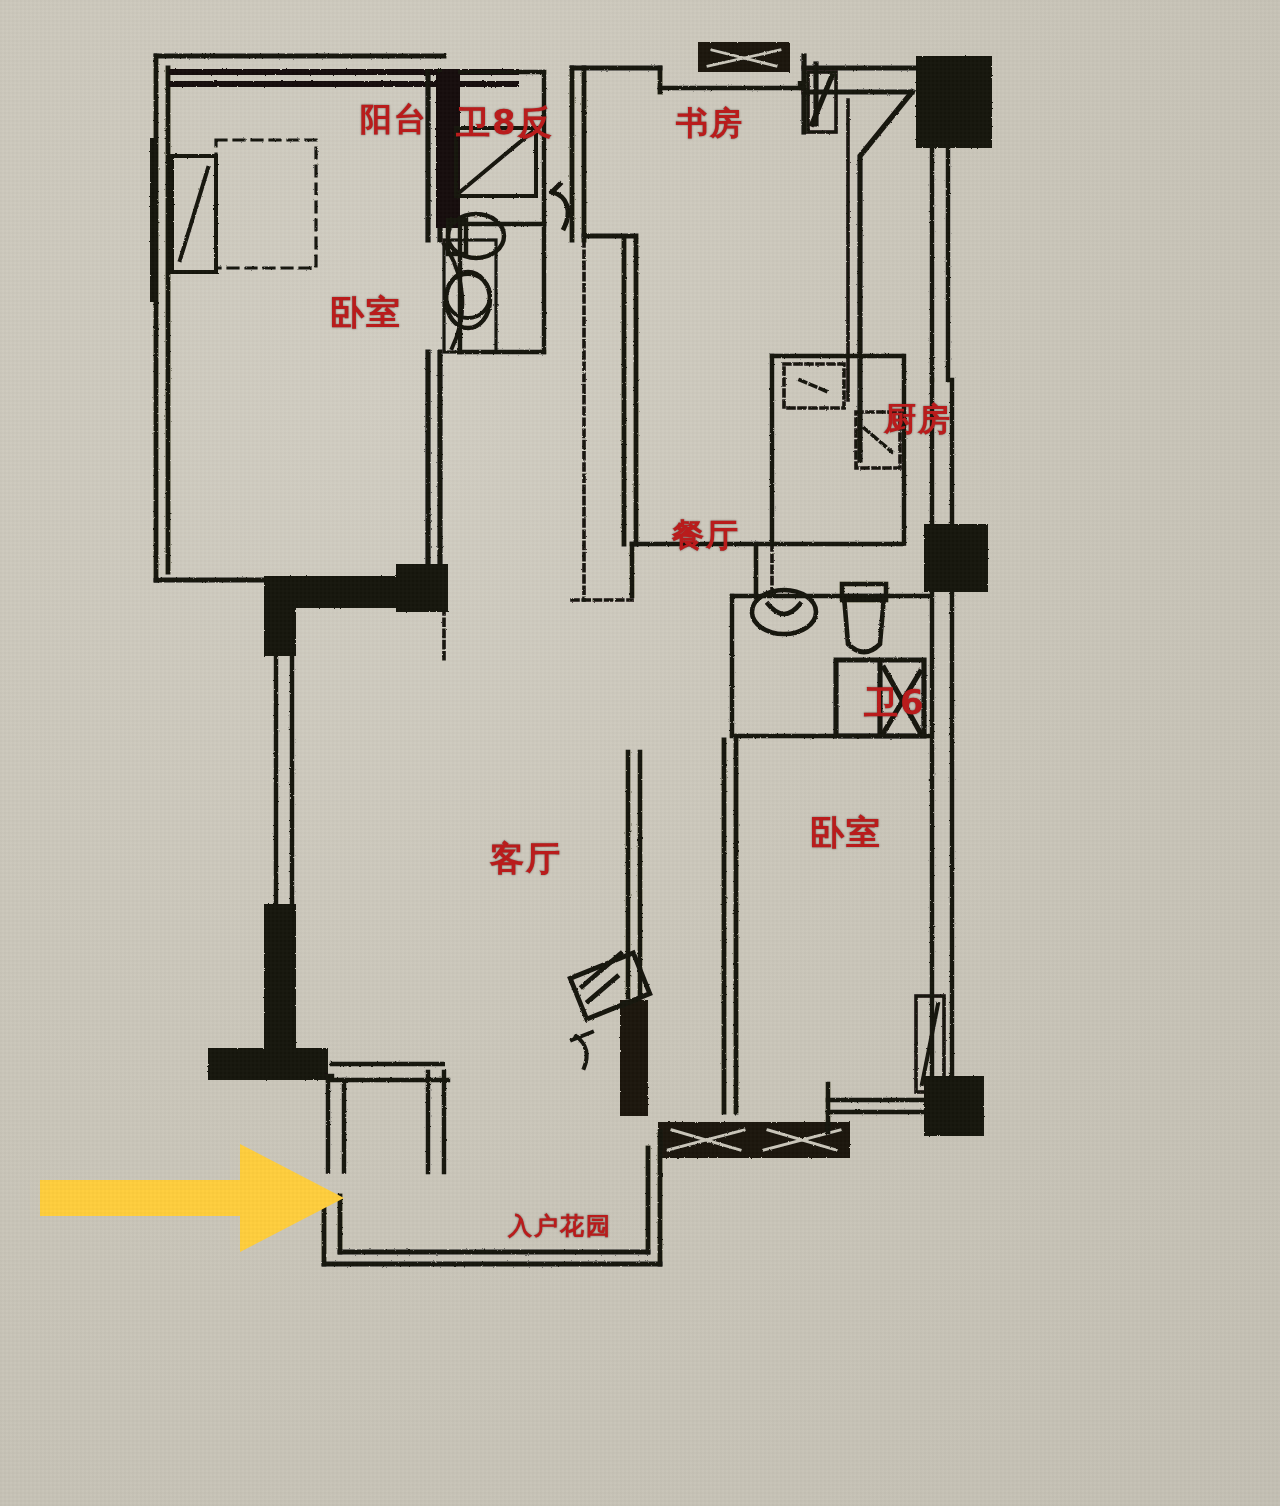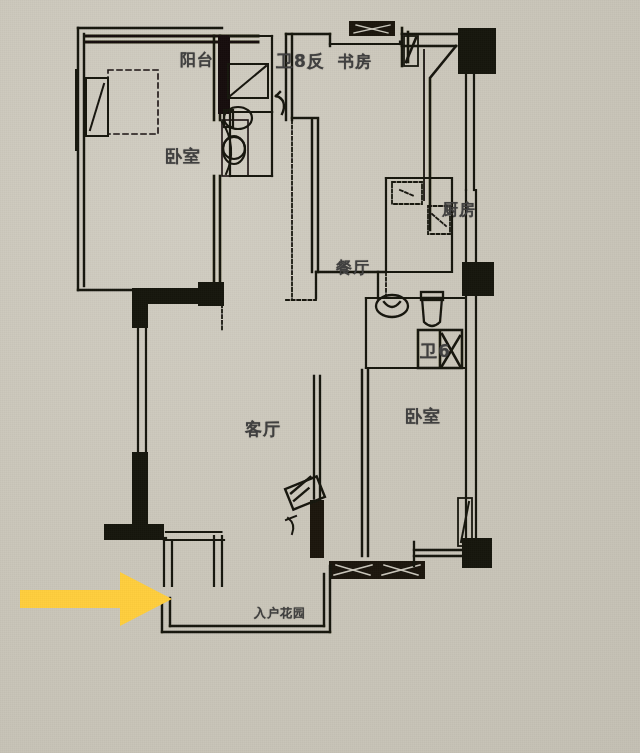--- a/index.html
+++ b/index.html
@@ -19,21 +19,21 @@
   #grain{
     position:absolute;left:0;top:0;width:640px;height:753px;
     opacity:.5;pointer-events:none;
     background-image:
       repeating-linear-gradient(0deg, rgba(0,0,0,.025) 0px, rgba(0,0,0,.025) 1px, rgba(255,255,255,.02) 1px, rgba(255,255,255,.02) 2px),
       repeating-linear-gradient(90deg, rgba(0,0,0,.022) 0px, rgba(0,0,0,.022) 1px, rgba(255,255,255,.018) 1px, rgba(255,255,255,.018) 2px);
   }
   svg#plan{position:absolute;left:0;top:0;}
   .lbl{
     position:absolute;
-    color:#404040;
+    color:#b91c1c;
     font-weight:700;
     font-family:"DejaVu Sans","Liberation Sans",sans-serif;
     white-space:nowrap;
     letter-spacing:1px;
     text-shadow:0 0 1px rgba(20,17,13,.55);
     user-select:none;
   }
 </style>
 </head>
 <body>
@@ -281,22 +281,22 @@
 
   <g>
     <path d="M20 590 L120 590 L120 572 L172 599 L120 626 L120 608 L20 608 Z" fill="#FFCE3D"></path>
   </g>
 </svg>
 
 <div id="grain"></div>
 
 <div id="labels">
     <div class="lbl" style="left: 180px; top: 50px; font-size: 16px;">阳台</div>
-    <div class="lbl" style="left: 228px; top: 50px; font-size: 17px; margin-left: 48px;">卫8反</div>
+    <div class="lbl" style="left: 228px; top: 50px; font-size: 17px;">卫8反</div>
     <div class="lbl" style="left: 338px; top: 52px; font-size: 16px;">书房</div>
     <div class="lbl" style="left: 165px; top: 145px; font-size: 17px;">卧室</div>
     <div class="lbl" style="left: 416px; top: 200px; font-size: 16px; margin-left: 26px;">厨房</div>
     <div class="lbl" style="left: 336px; top: 258px; font-size: 16px; font-family: Liberation Mono, monospace;">餐厅</div>
-    <div class="lbl" style="left: 420px; top: 340px; font-size: 17px;">卫6</div>
+    <div class="lbl" style="left: 420px; top: 340px; font-size: 17px; padding-left: 12px;">卫6</div>
     <div class="lbl" style="left: 245px; top: 418px; font-size: 17px;">客厅</div>
     <div class="lbl" style="left: 405px; top: 405px; font-size: 17px;">卧室</div>
     <div class="lbl" style="left: 254px; top: 605px; font-size: 12px;">入户花园</div>
   </div>
 
 </body></html>

